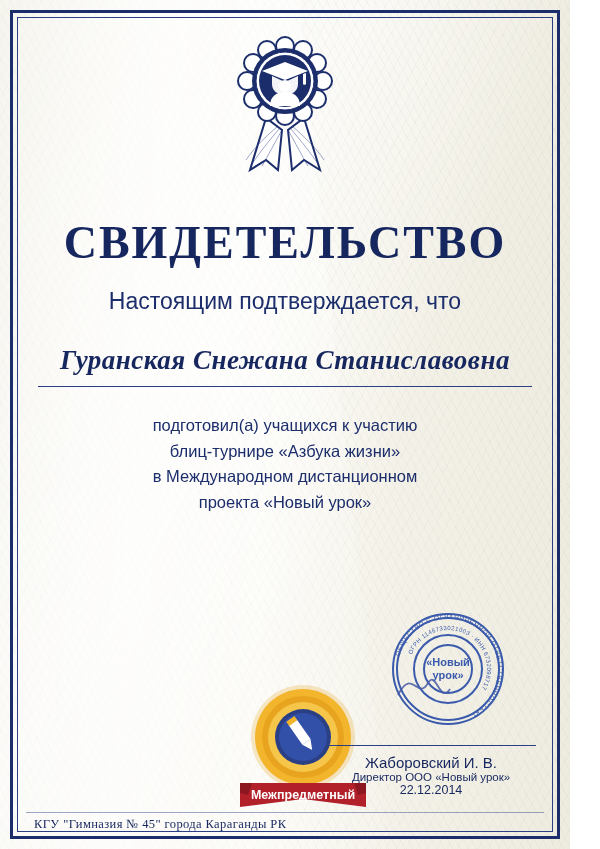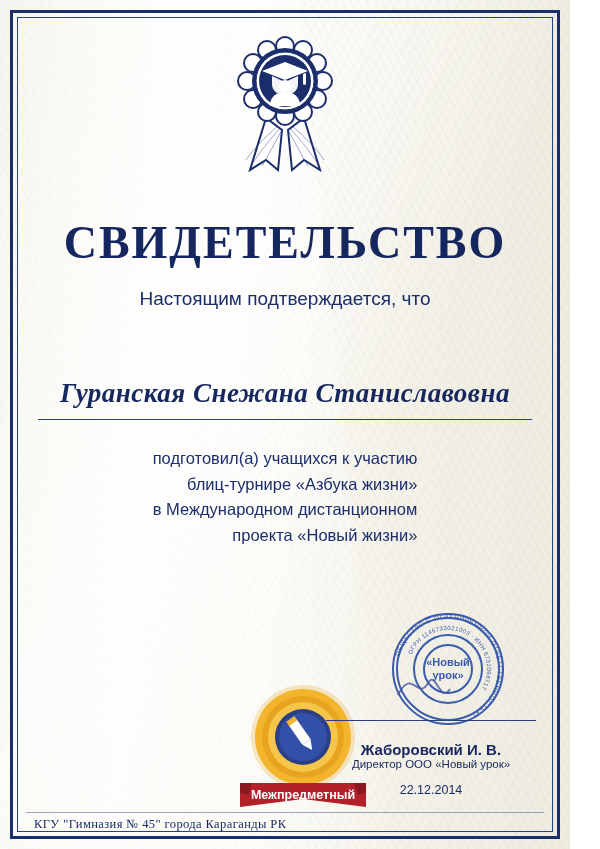--- a/index.html
+++ b/index.html
@@ -79,48 +79,48 @@
     font-family: "Liberation Serif", serif;
     font-weight: bold;
     font-size: 46px;
     letter-spacing: 2px;
     color: #16265e;
     text-align: center;
     line-height: 1;
   }
   .subtitle {
     margin-top: 22px;
-    font-size: 19px;
+    font-size: 23px;
     color: #1b2d6b;
     text-align: center;
   }
 
   .recipient-block {
-    margin-top: 68px;
+    margin-top: 30px;
     width: 494px;
     text-align: center;
   }
   .recipient {
     font-family: "Liberation Serif", serif;
     font-style: italic;
     font-weight: bold;
     font-size: 27px;
     color: #16265e;
     letter-spacing: 0.5px;
     padding-bottom: 10px;
   }
   .rule {
     height: 1px;
     background: #2b3f85;
     width: 100%;
   }
 
   .body-text {
     margin-top: 26px;
-    text-align: right;
+    text-align: center;
     font-size: 16.5px;
     line-height: 1.55;
     color: #1b2d6b;
   }
 
   
   .bottom {
     position: absolute;
     left: 0; right: 0;
     bottom: 0;
@@ -149,31 +149,31 @@
   .sign-block {
     position: absolute;
     right: 34px;
     bottom: 52px;
     width: 210px;
     text-align: center;
     color: #16265e;
   }
   .sign-name {
     font-size: 15px;
-    font-weight: bold;
+    font-weight: normal;
     border-top: 1px solid #2b3f85;
-    padding-top: 20px;
+    padding-top: 8px;
   }
   .sign-role {
     font-size: 11.5px;
     margin-top: 0;
   }
   .sign-date {
     font-size: 12.5px;
-    margin-top: 13px;
+    margin-top: 0;
   }
 
   .school {
     position: absolute;
     left: 34px;
     bottom: 17px;
     font-family: "Liberation Serif", serif;
     font-size: 12.5px;
     color: #16265e;
     letter-spacing: 0.4px;
@@ -251,21 +251,21 @@
 
     <div class="recipient-block">
       <div class="recipient">Гуранская  Снежана  Станиславовна</div>
       <div class="rule"></div>
     </div>
 
     <div class="body-text">
       <div>подготовил(а) учащихся к участию</div>
       <div>блиц-турнире «Азбука жизни»</div>
       <div>в Международном дистанционном</div>
-      <div>проекта «Новый жизни»</div>
+      <div>проекта «Новый урок»</div>
     </div>
   </div>
 
   <div class="bottom">
 
     <div class="stamp">
       <svg viewBox="0 0 120 120" width="120" height="120">
         <defs>
           <path id="outerArc" d="M60,60 m-50,0 a50,50 0 1,1 100,0 a50,50 0 1,1 -100,0"></path>
           <path id="innerArc" d="M60,60 m-39,0 a39,39 0 1,1 78,0 a39,39 0 1,1 -78,0"></path>

